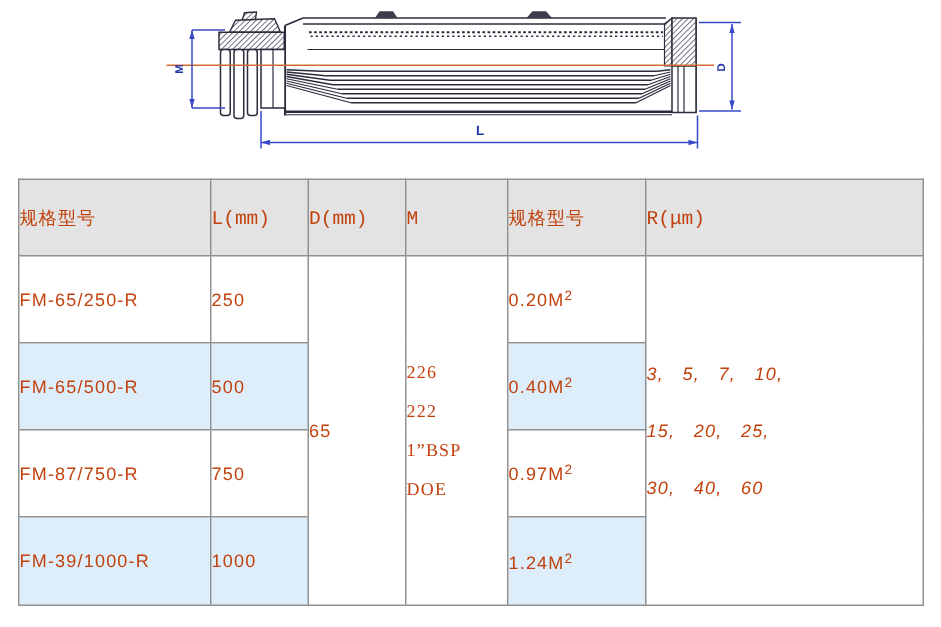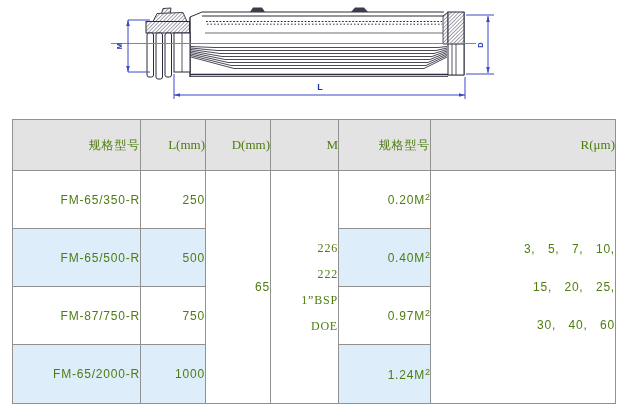--- a/index.html
+++ b/index.html
@@ -1,27 +1,27 @@
 <!DOCTYPE html>
 <html><head>
 <meta charset="utf-8">
 <style>
   * { margin:0; padding:0; box-sizing:border-box; }
   html,body { width:627px; height:418px; background:#ffffff; }
   #stage { position:relative; width:627px; height:418px; overflow:hidden; font-family:"Liberation Sans", sans-serif; }
   #diagram { position:absolute; left:0; top:0; }
   table.spec { position:absolute; left:12px; top:119px; width:603px; border-collapse:collapse; table-layout:fixed; }
-  table.spec td, table.spec th { border:1px solid #919191; text-align:right; vertical-align:middle; font-weight:normal; color:#4d7c0f; font-size:12px; font-family:"Liberation Sans", sans-serif; letter-spacing:0.8px; }
+  table.spec td, table.spec th { border:1px solid #919191; text-align:left; vertical-align:middle; font-weight:normal; color:#c2410c; font-size:12px; font-family:"Liberation Sans", sans-serif; letter-spacing:0.8px; }
   th.hdr { background:#e3e3e3; font-weight:bold; font-size:15px; letter-spacing:1px; }
-  th.hdr.lat { font-family:Liberation Serif, serif; font-size:13px; letter-spacing:0; }
+  th.hdr.lat { font-family:Liberation Mono, monospace; font-size:13px; letter-spacing:0; }
   td.blue { background:#ddeefa; }
   td.white { background:#ffffff; }
   .mlines div { line-height:26px;font-family:Liberation Serif, serif; }
   .mlines div.last { margin-top:0; }
-  .rlines div { line-height:38px; white-space:pre; }
+  .rlines div { line-height:38px; white-space:pre;font-style:italic; }
   sup { font-size:9px; vertical-align:4px; letter-spacing:0; }
 </style>
 </head>
 <body>
 
 <div id="stage">
   <svg id="diagram" width="627" height="115" viewBox="0 0 627 115">
     <defs>
       <pattern id="hatch" patternUnits="userSpaceOnUse" width="2.6" height="2.6" patternTransform="rotate(45)">
         <rect width="2.6" height="2.6" fill="#ffffff"></rect>
@@ -141,21 +141,21 @@
     <tbody>
         <tr style="height:51px">
       <th class="hdr">规格型号</th>
       <th class="hdr lat">L(mm)</th>
       <th class="hdr lat">D(mm)</th>
       <th class="hdr lat">M</th>
       <th class="hdr">规格型号</th>
       <th class="hdr lat">R(μm)</th>
     </tr>
     <tr style="height:58px">
-      <td class="white">FM-65/350-R</td>
+      <td class="white">FM-65/250-R</td>
       <td class="white">250</td>
       <td class="white" rowspan="4">65</td>
       <td class="white mlines" rowspan="4">
         <div>226</div>
         <div>222</div>
         <div>1”BSP</div>
         <div class="last">DOE</div>
       </td>
       <td class="white"><span>0.20M</span><sup>2</sup></td>
       <td class="white rlines" rowspan="4">
@@ -168,19 +168,19 @@
       <td class="blue">FM-65/500-R</td>
       <td class="blue">500</td>
       <td class="blue"><span>0.40M</span><sup>2</sup></td>
     </tr>
     <tr style="height:58px">
       <td class="white">FM-87/750-R</td>
       <td class="white">750</td>
       <td class="white"><span>0.97M</span><sup>2</sup></td>
     </tr>
     <tr style="height:59px">
-      <td class="blue">FM-65/2000-R</td>
+      <td class="blue">FM-39/1000-R</td>
       <td class="blue">1000</td>
       <td class="blue"><span>1.24M</span><sup>2</sup></td>
     </tr>
   </tbody>
     </table>
 </div>
 
 </body></html>

